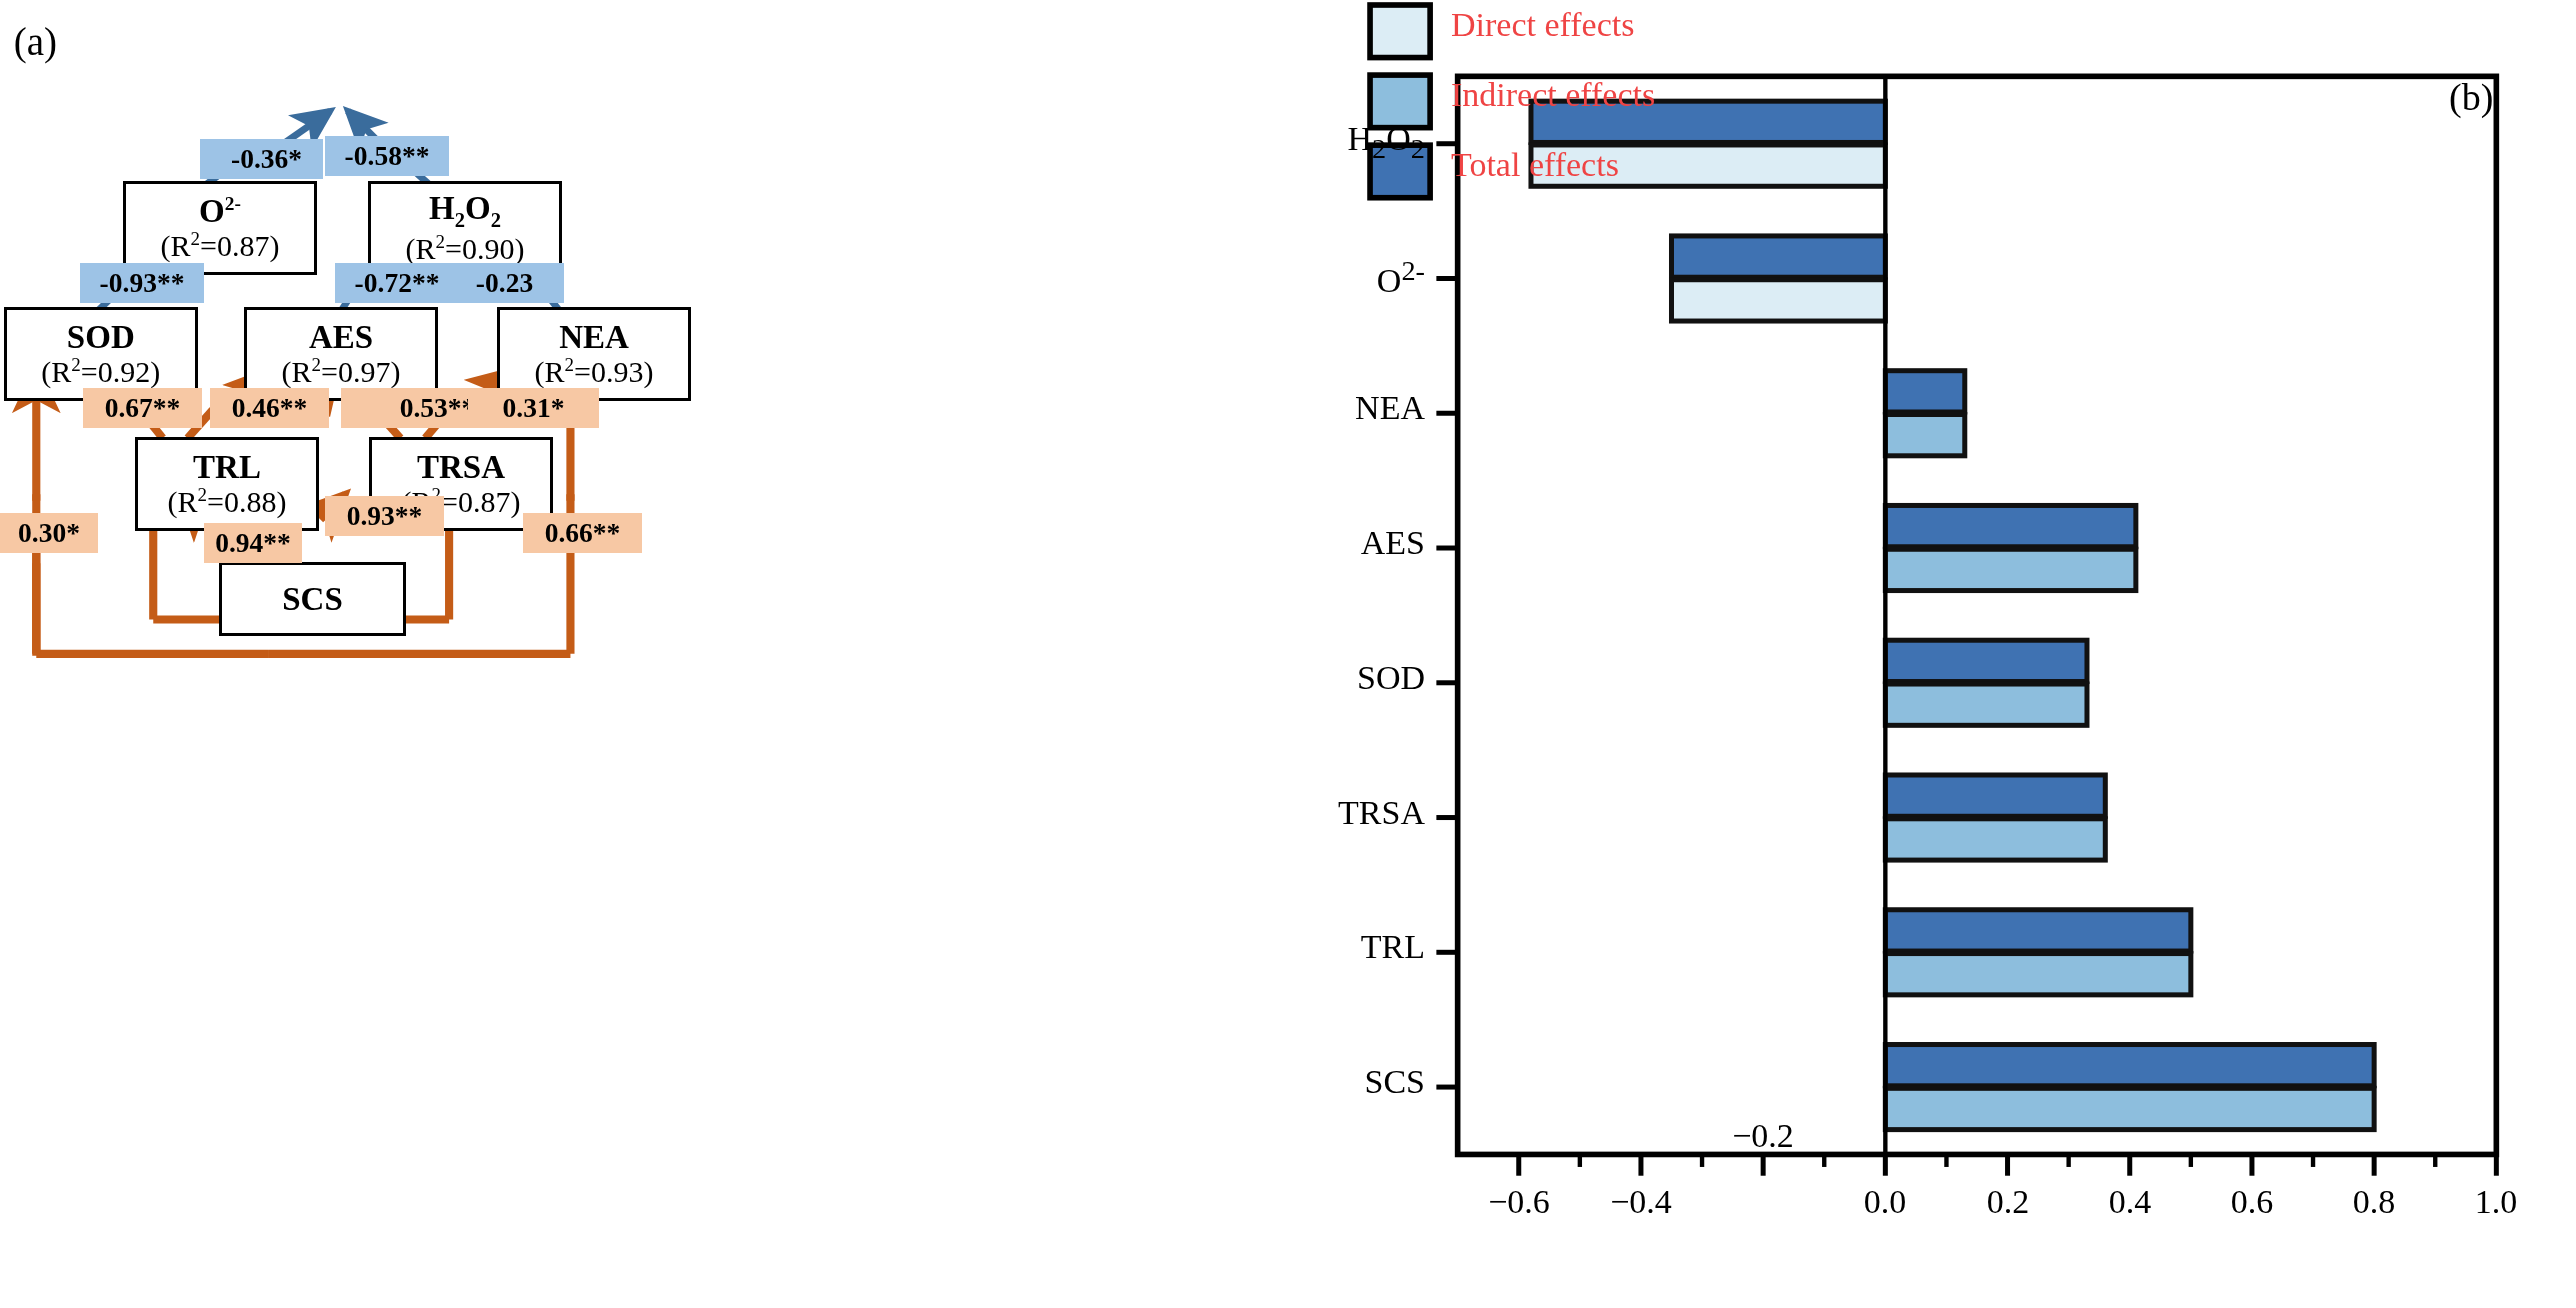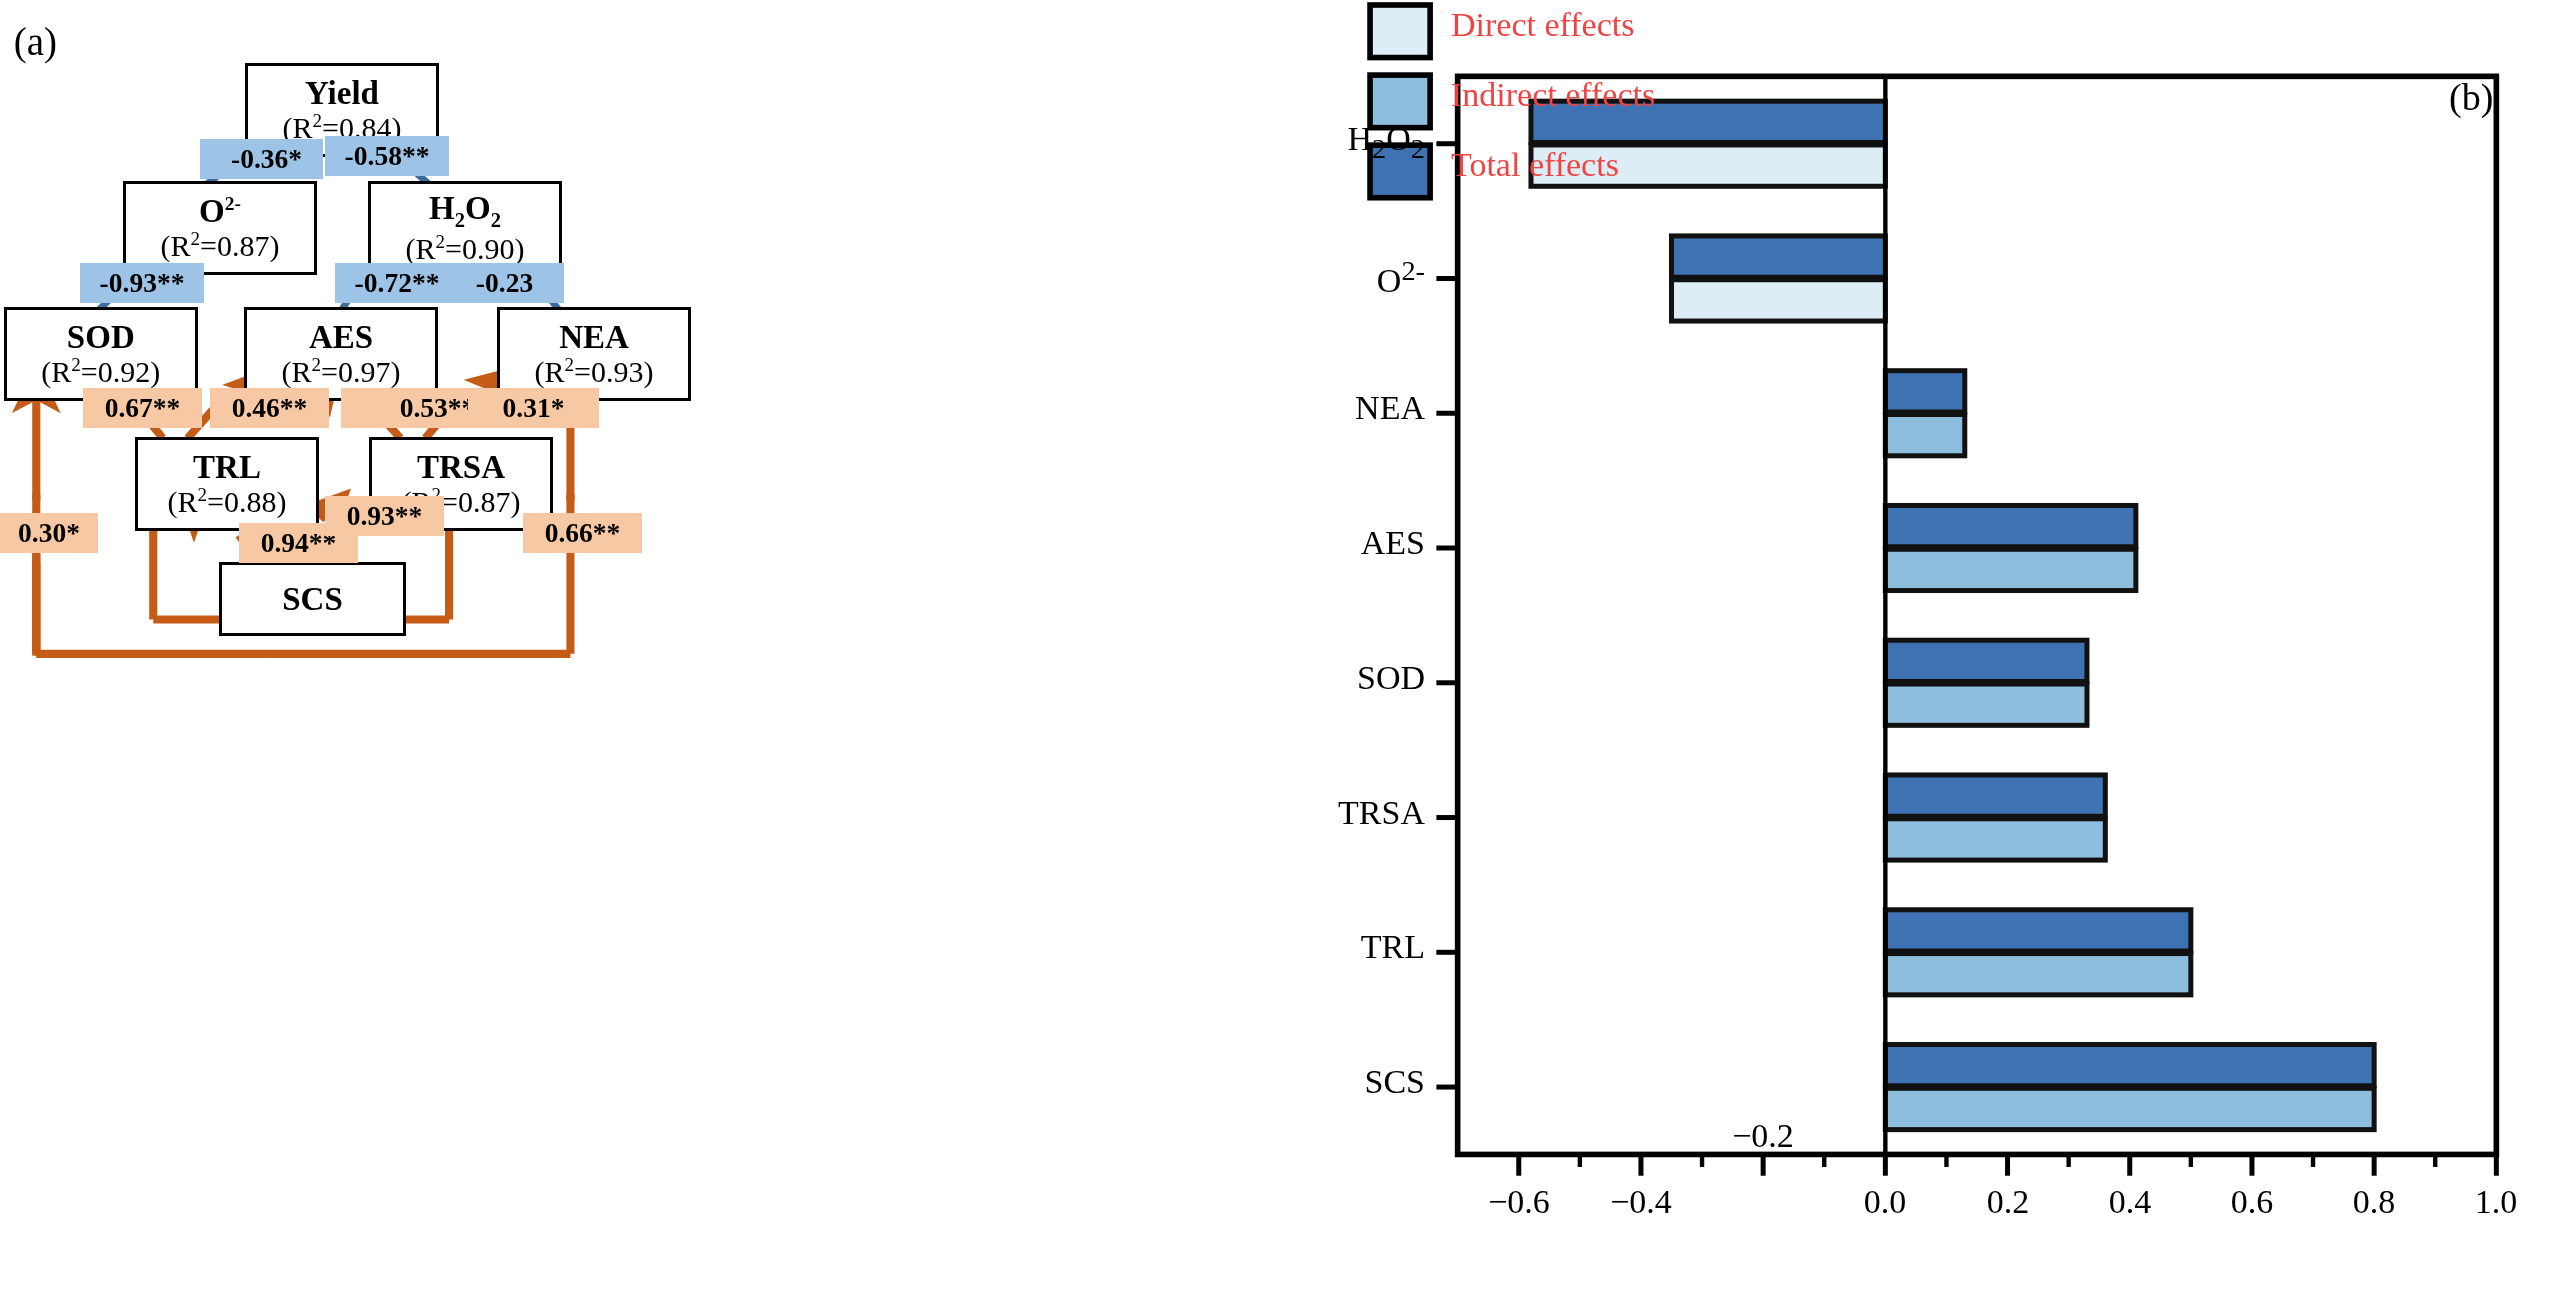--- a/index.html
+++ b/index.html
@@ -100,24 +100,20 @@
 
       <polyline points="430,1045 912,1045" fill="none" stroke="#c45c17" stroke-width="13"></polyline>
       <line x1="912" y1="1045" x2="912" y2="790" stroke="#c45c17" stroke-width="13"></line>
       <line x1="912" y1="800" x2="912" y2="595" stroke="#c45c17" stroke-width="13" marker-end="url(#aorange)"></line>
 
       <line x1="245" y1="790" x2="245" y2="990" stroke="#c45c17" stroke-width="13"></line>
       <polyline points="245,990 718,990" fill="none" stroke="#c45c17" stroke-width="13"></polyline>
       <line x1="718" y1="990" x2="718" y2="790" stroke="#c45c17" stroke-width="13"></line>
     </svg>
 
-    <div class="node" style="left:245px;top:63px;width:188px;height:88px;">
-      <span class="nm">Yield</span>
-      <span class="r2">(R<span class="sup">2</span>=<span>0.84</span>)</span>
-    </div>
 
     <div class="node" style="left:123px;top:181px;width:188px;height:88px;">
       <span class="nm">O<span class="sup">2-</span></span>
       <span class="r2">(R<span class="sup">2</span>=<span>0.87</span>)</span>
     </div>
 
     <div class="node" style="left:368px;top:181px;width:188px;height:88px;">
       <span class="nm">H<span class="sub">2</span>O<span class="sub">2</span></span>
       <span class="r2">(R<span class="sup">2</span>=<span>0.90</span>)</span>
     </div>
@@ -156,21 +152,21 @@
     <div class="plabel neg" style="left:80px;top:263px;width:124px;height:40px;">-0.93**</div>
     <div class="plabel neg" style="left:335px;top:263px;width:124px;height:40px;">-0.72**</div>
     <div class="plabel neg" style="left:445px;top:263px;width:119px;height:40px;">-0.23</div>
 
     <div class="plabel pos" style="left:83px;top:388px;width:119px;height:40px;">0.67**</div>
     <div class="plabel pos" style="left:210px;top:388px;width:119px;height:40px;">0.46**</div>
     <div class="plabel pos" style="left:341px;top:388px;width:119px;height:40px;padding-left:37px;">0.53**</div>
     <div class="plabel pos" style="left:468px;top:388px;width:131px;height:40px;">0.31*</div>
 
     <div class="plabel pos" style="left:0px;top:513px;width:98px;height:40px;">0.30*</div>
-    <div class="plabel pos" style="left:204px;top:523px;width:119px;height:40px;margin-left:35px;">0.94**</div>
+    <div class="plabel pos" style="left:204px;top:523px;width:98px;height:40px;">0.94**</div>
     <div class="plabel pos" style="left:325px;top:496px;width:119px;height:40px;">0.93**</div>
     <div class="plabel pos" style="left:523px;top:513px;width:119px;height:40px;">0.66**</div>
   </div>
 
   <div id="panelB">
     <svg class="chart" viewBox="0 0 2077 2092">
       <g id="bars-group">
           <rect x="407.1764705882353" y="161.6875" width="566.3529411764705" height="66" fill="#3f72b2" stroke="#111" stroke-width="8"></rect>
           <rect x="407.1764705882353" y="231.6875" width="566.3529411764705" height="66" fill="#dcedf5" stroke="#111" stroke-width="8"></rect>
           <rect x="631.7647058823529" y="377.0625" width="341.7647058823529" height="66" fill="#3f72b2" stroke="#111" stroke-width="8"></rect>

